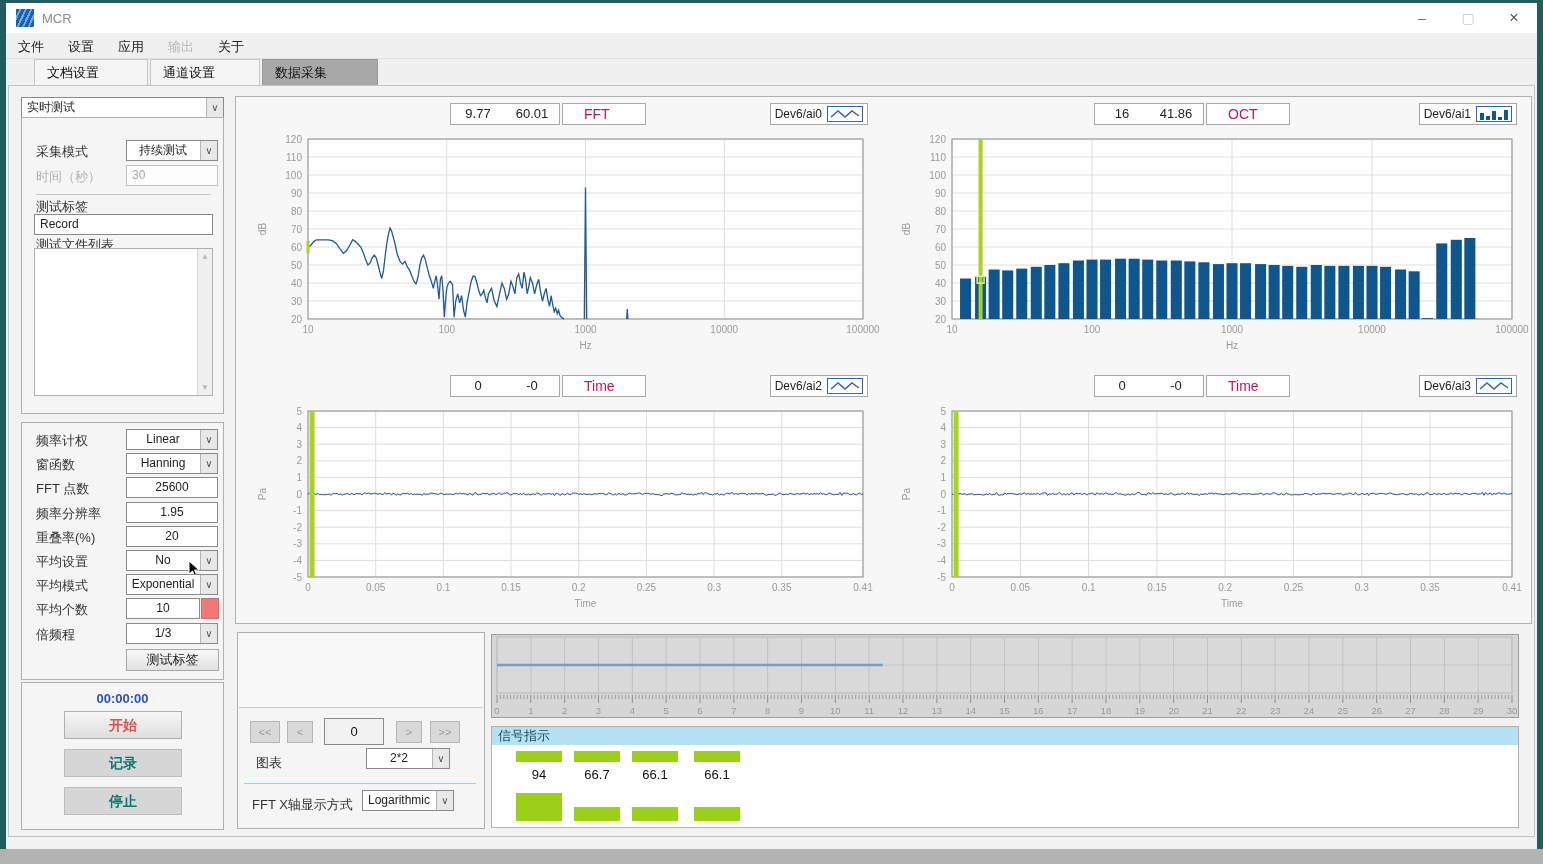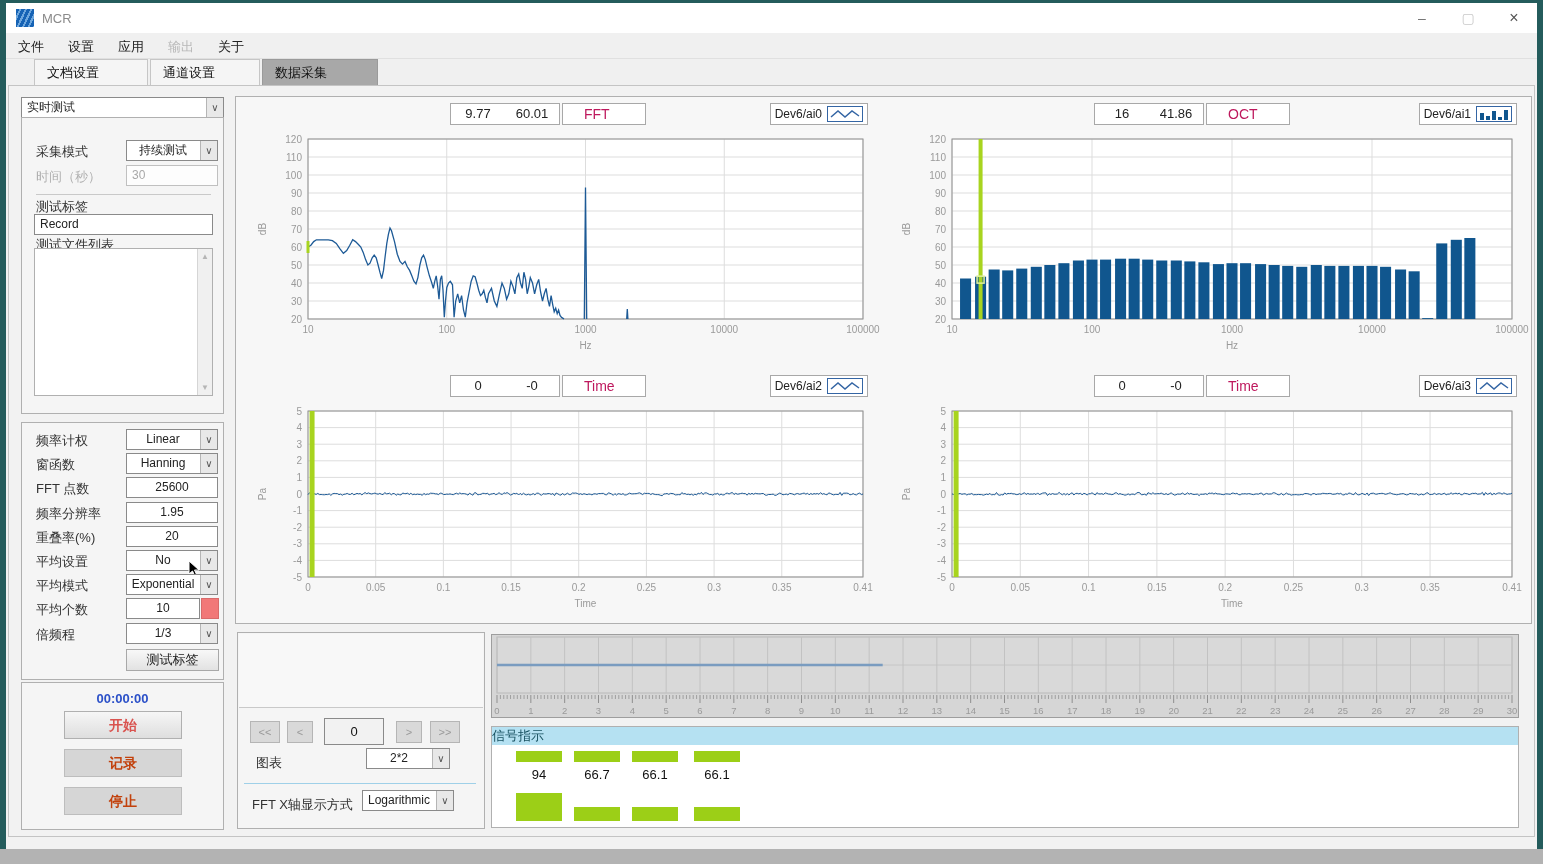--- a/index.html
+++ b/index.html
@@ -56,21 +56,21 @@
   .prow { position:absolute; left:0; width:100%; height:22px; }
   .prow .plabel { position:absolute; left:14px; top:3px; font-size:13px; color:#333; }
   .prow .pctrl { position:absolute; left:104px; top:0; width:92px; }
   #restart-btn { position:absolute; left:104px; top:226px; width:93px; height:22px; background:linear-gradient(#f8f8f8,#e2e2e2);
                  border:1px solid #a8a8a8; text-align:center; line-height:20px; font-size:13px; color:#222; }
   .redflag { position:absolute; right:-1px; top:0; width:18px; height:21px; background:#f17878; border:1px solid #d86a6a; }
 
   #timer { position:absolute; left:0; top:8px; width:100%; text-align:center; color:#2b50c8; font-weight:bold; font-size:13px; }
   .bigbtn { position:absolute; left:42px; width:118px; height:28px; border:1px solid #b0b0b0; background:linear-gradient(#f6f6f6,#dedede);
             text-align:center; line-height:26px; font-size:14px; font-weight:bold; color:#d9534f; }
-  .bigbtn.disabled { background:#d6d6d6; color:#c2410c; border-color:#bdbdbd; }
+  .bigbtn.disabled { background:#d6d6d6; color:#0f766e; border-color:#bdbdbd; }
 
   
   #charts-region { position:absolute; left:226px; top:10px; width:1297px; height:528px; background:#f7f7f7; border:1px solid #b0b0b0; }
   .chart-panel { position:absolute; }
   .chart-header-box { position:absolute; top:2px; height:22px; background:#fff; border:1px solid #a8a8a8; }
   .hv { position:absolute; top:0; width:50%; height:100%; line-height:20px; text-align:center; font-size:13px; color:#222; }
   .htype { line-height:20px; font-size:14px; color:#be185d; padding-left:21px; }
   .hchan { display:flex; align-items:center; gap:5px; padding:0 4px; font-size:12px; color:#222; }
   .icon-frame { width:36px; height:16px; border:1px solid #3465a4; background:#fff; display:flex; align-items:flex-end; justify-content:center; gap:2px; padding:1px 2px; }
   .chart-svg { position:absolute; left:0; }
@@ -83,21 +83,21 @@
   #nav-val { position:absolute; top:85px; left:86px; width:60px; height:27px; background:#f2f2f2; border:1px solid #8a8a8a;
              text-align:center; line-height:25px; font-size:13px; color:#111; }
   #bl-chart-label { position:absolute; left:18px; top:121px; font-size:13px; }
   #bl-chart-dd { position:absolute; left:128px; top:115px; width:84px; }
   #bl-divider { position:absolute; left:6px; top:150px; width:232px; border-top:1px solid #9fd0e8; }
   #bl-fft-label { position:absolute; left:14px; top:163px; font-size:13px; }
   #bl-fft-dd { position:absolute; left:124px; top:157px; width:92px; }
 
   #timeline { position:absolute; left:482px; top:548px; width:1028px; height:84px; background:#d6d6d6; border:1px solid #9e9e9e; }
   #signal { position:absolute; left:482px; top:640px; width:1028px; height:102px; border:1px solid #b0b0b0; background:#fff; }
-  #signal-header { position:absolute; left:0; top:0; width:100%; height:18px; background:#b5e1f2; color:#17505f; font-size:13px; line-height:17px; }
+  #signal-header { position:absolute; left:0; top:0; width:100%; height:18px; background:#b5e1f2; color:#17505f; font-size:13px; padding-left:6px; line-height:17px; }
   .sigbar { position:absolute; background:#9ccf17; }
   .signum { position:absolute; font-size:13px; color:#111; text-align:center; width:60px; }
 
   .mouse-cursor { position:absolute; width:12px; height:18px; pointer-events:none; }
 </style>
 </head>
 <body>
 
 <div id="stage">
   <div id="bottom-strip"></div>

